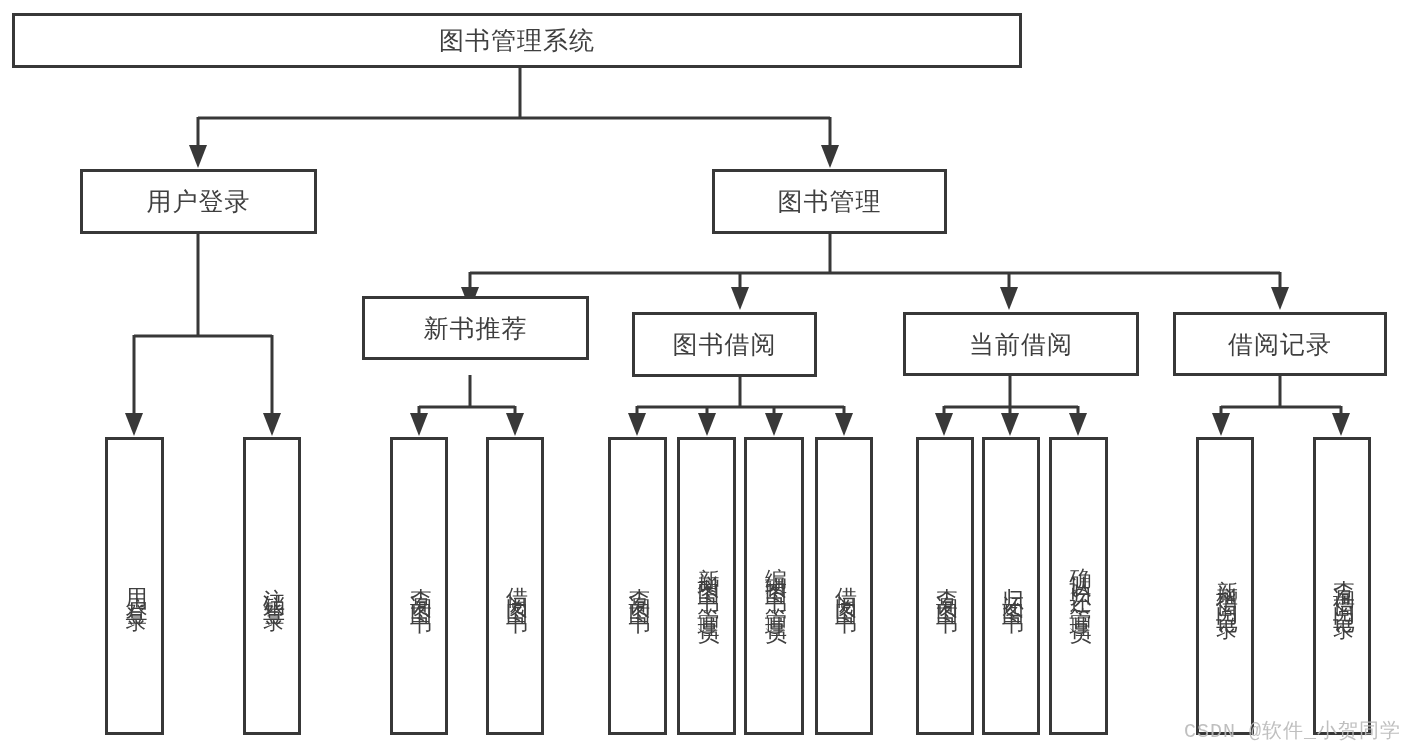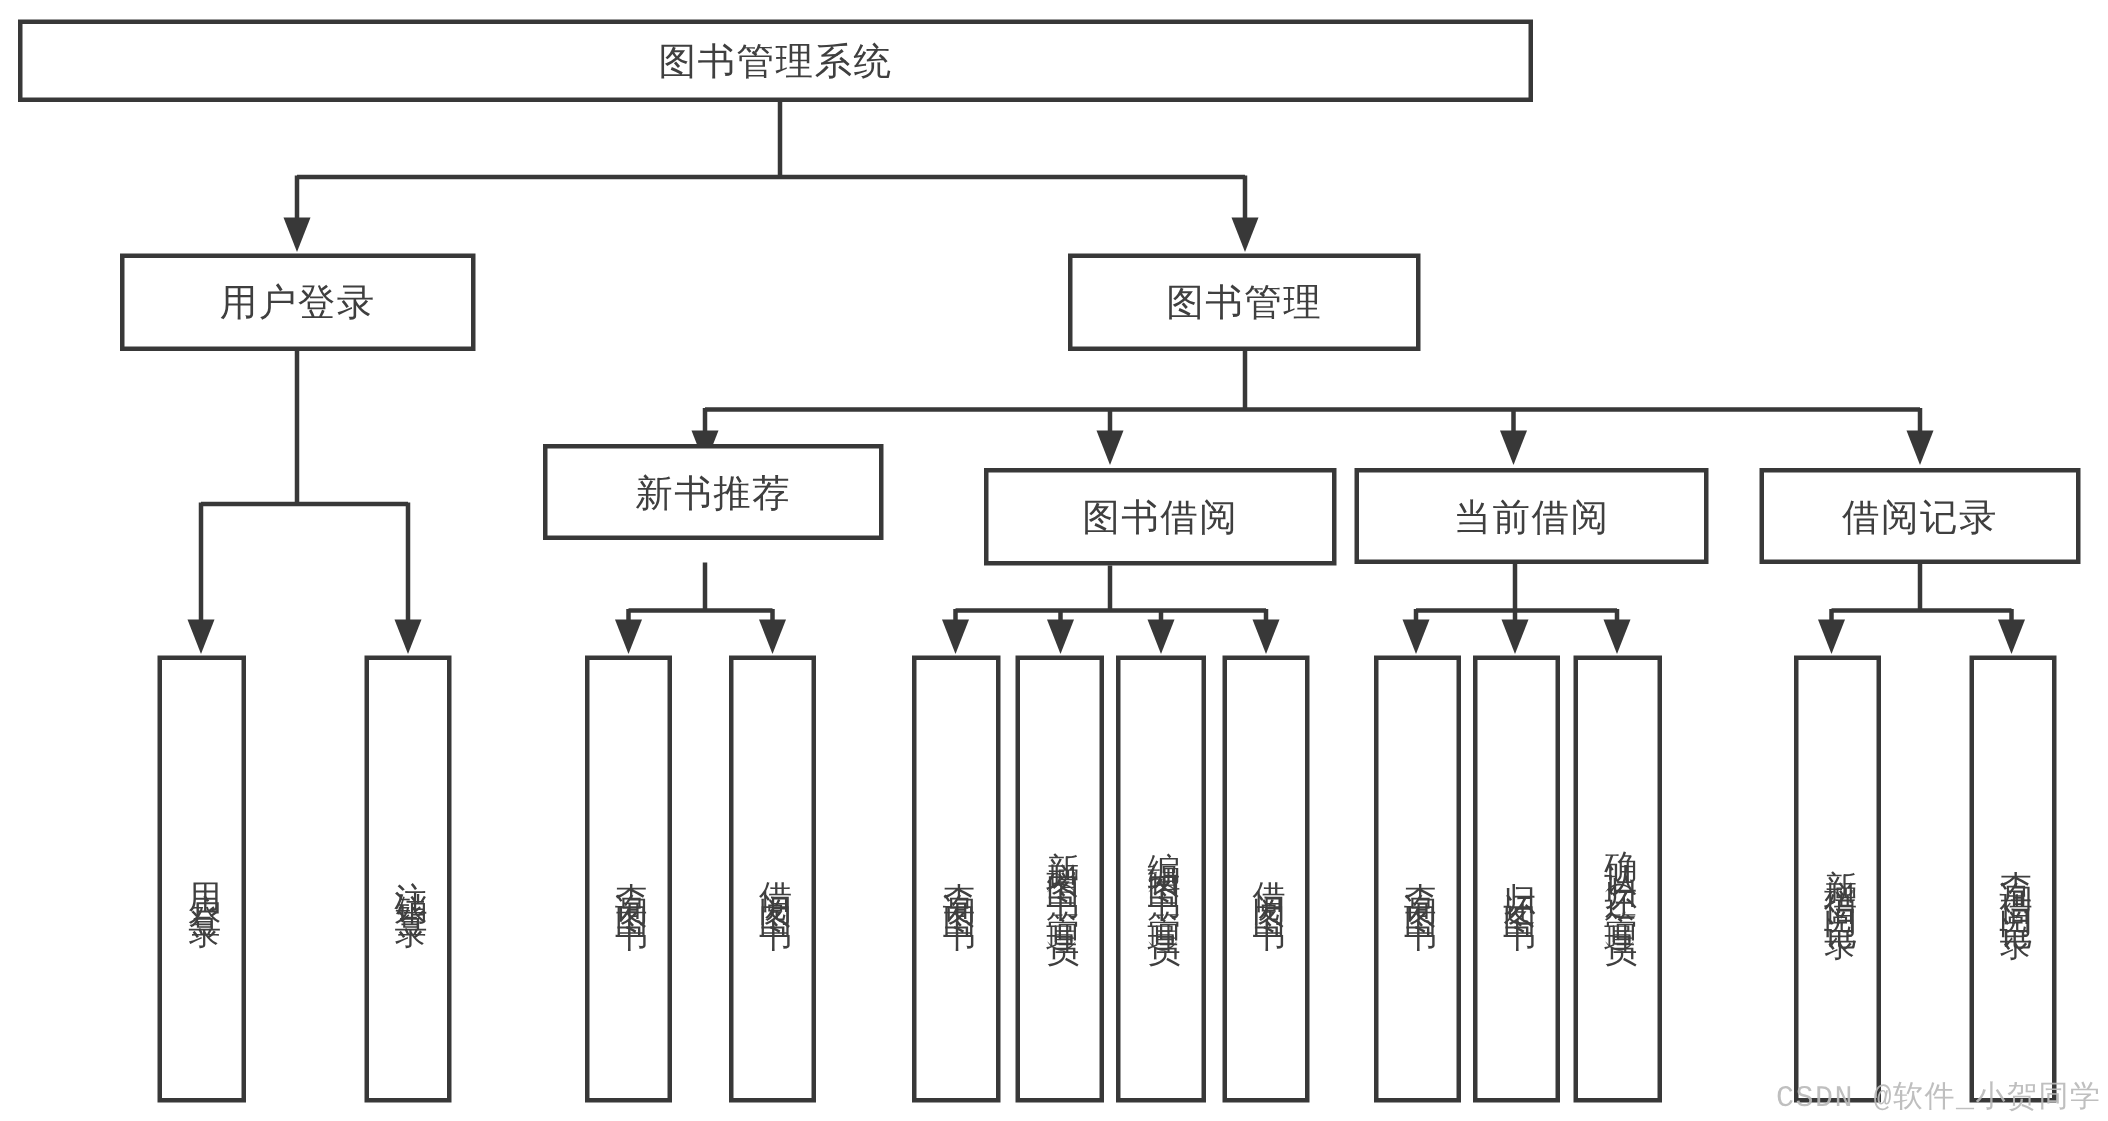--- a/index.html
+++ b/index.html
@@ -92,21 +92,21 @@
   <div class="node h" style="left:80px;top:169px;width:237px;height:65px">
     <span>用户登录</span>
   </div>
   <div class="node h" style="left:712px;top:169px;width:235px;height:65px">
     <span>图书管理</span>
   </div>
 
   <div class="node h" style="left:362px;top:296px;width:227px;height:64px">
     <span>新书推荐</span>
   </div>
-  <div class="node h" style="left:656px;top:312px;width:235px;height:65px">
+  <div class="node h" style="left:632px;top:312px;width:185px;height:65px">
     <span>图书借阅</span>
   </div>
   <div class="node h" style="left:903px;top:312px;width:236px;height:64px">
     <span>当前借阅</span>
   </div>
   <div class="node h" style="left:1173px;top:312px;width:214px;height:64px">
     <span>借阅记录</span>
   </div>
 
   <div class="node v" style="left:105px;top:437px;width:59px;height:298px">

